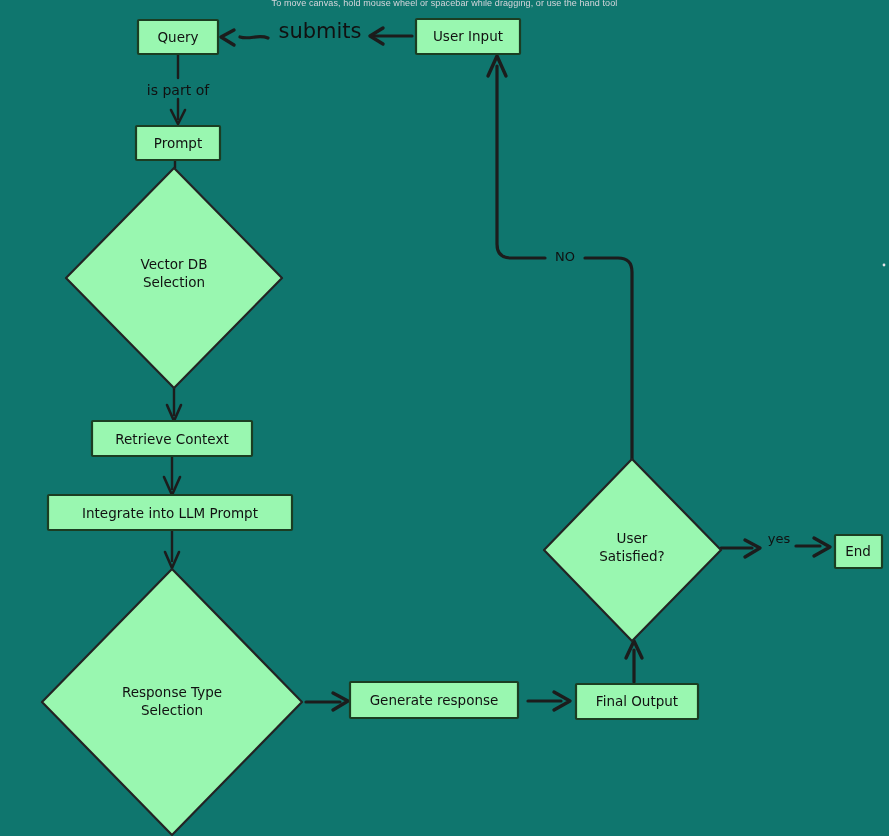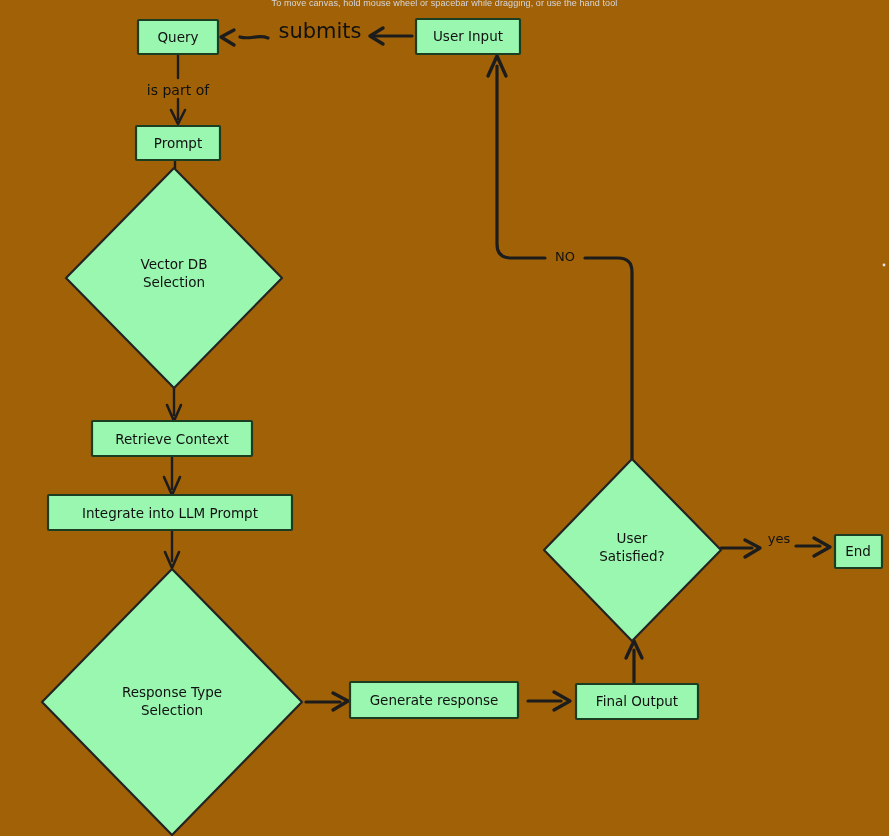--- a/index.html
+++ b/index.html
@@ -8,21 +8,21 @@
     padding: 0;
     background: #ffffff;
   }
   body {
     font-family: "Liberation Sans", sans-serif;
   }
   #canvas-root {
     position: relative;
     width: 889px;
     height: 836px;
-    background: #a16207;
+    background: #0f766e;
     overflow: hidden;
   }
   #hint-bar {
     position: absolute;
     top: -2px;
     left: 0;
     width: 889px;
     text-align: center;
     font-size: 9px;
     color: #d6d6dc;

